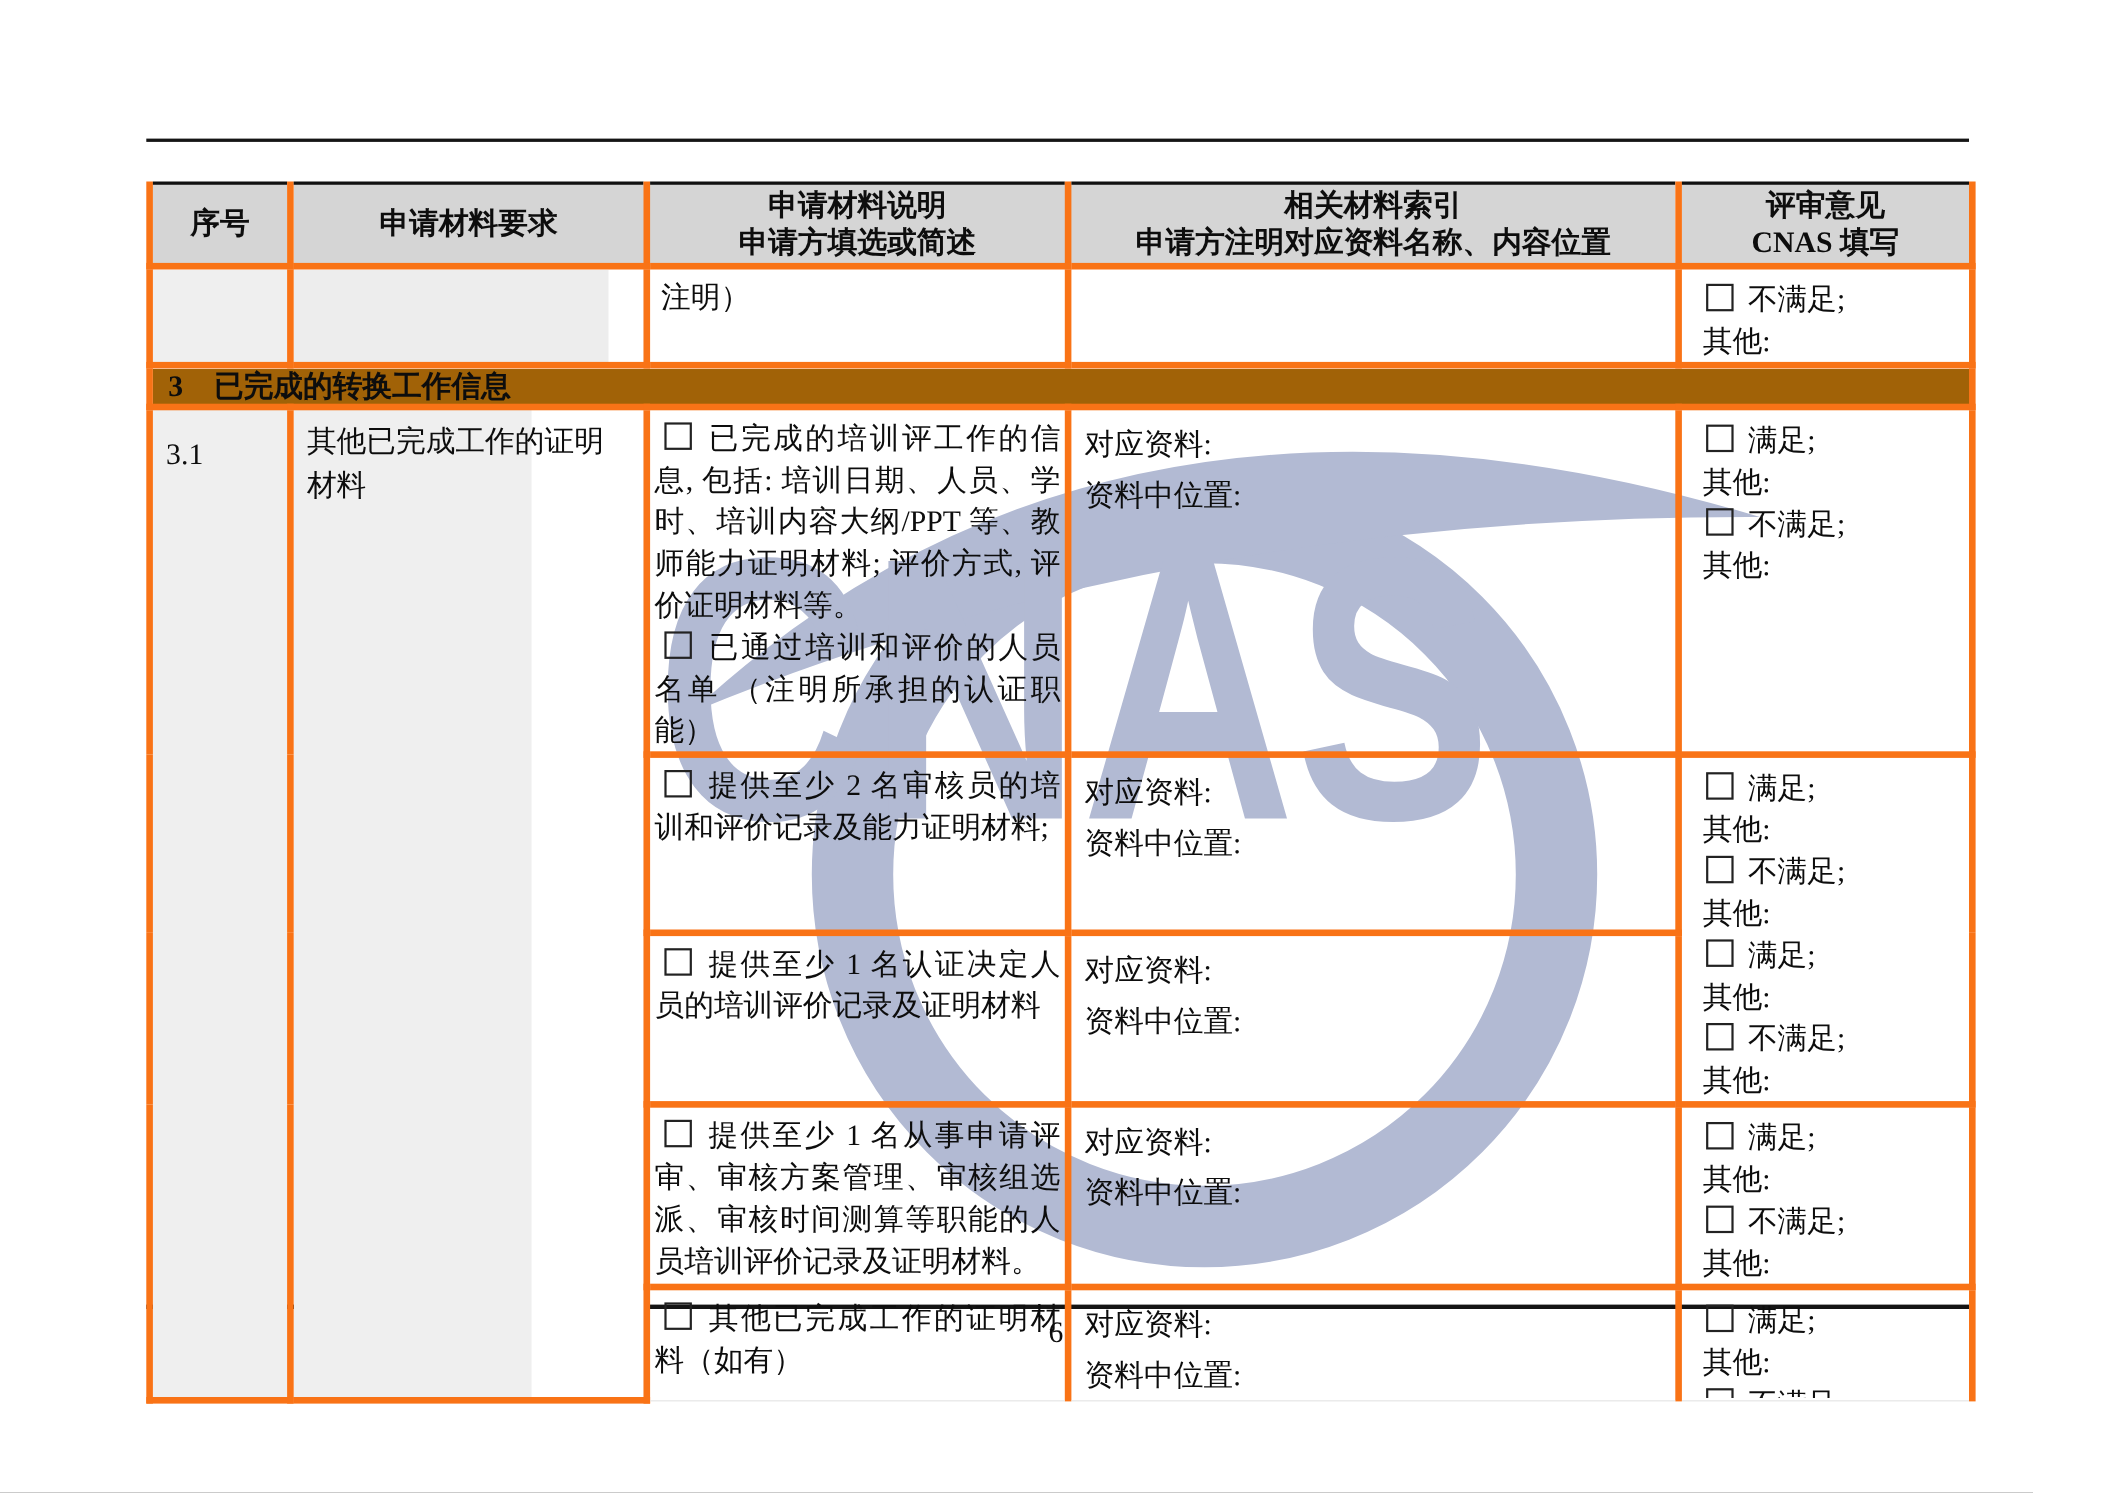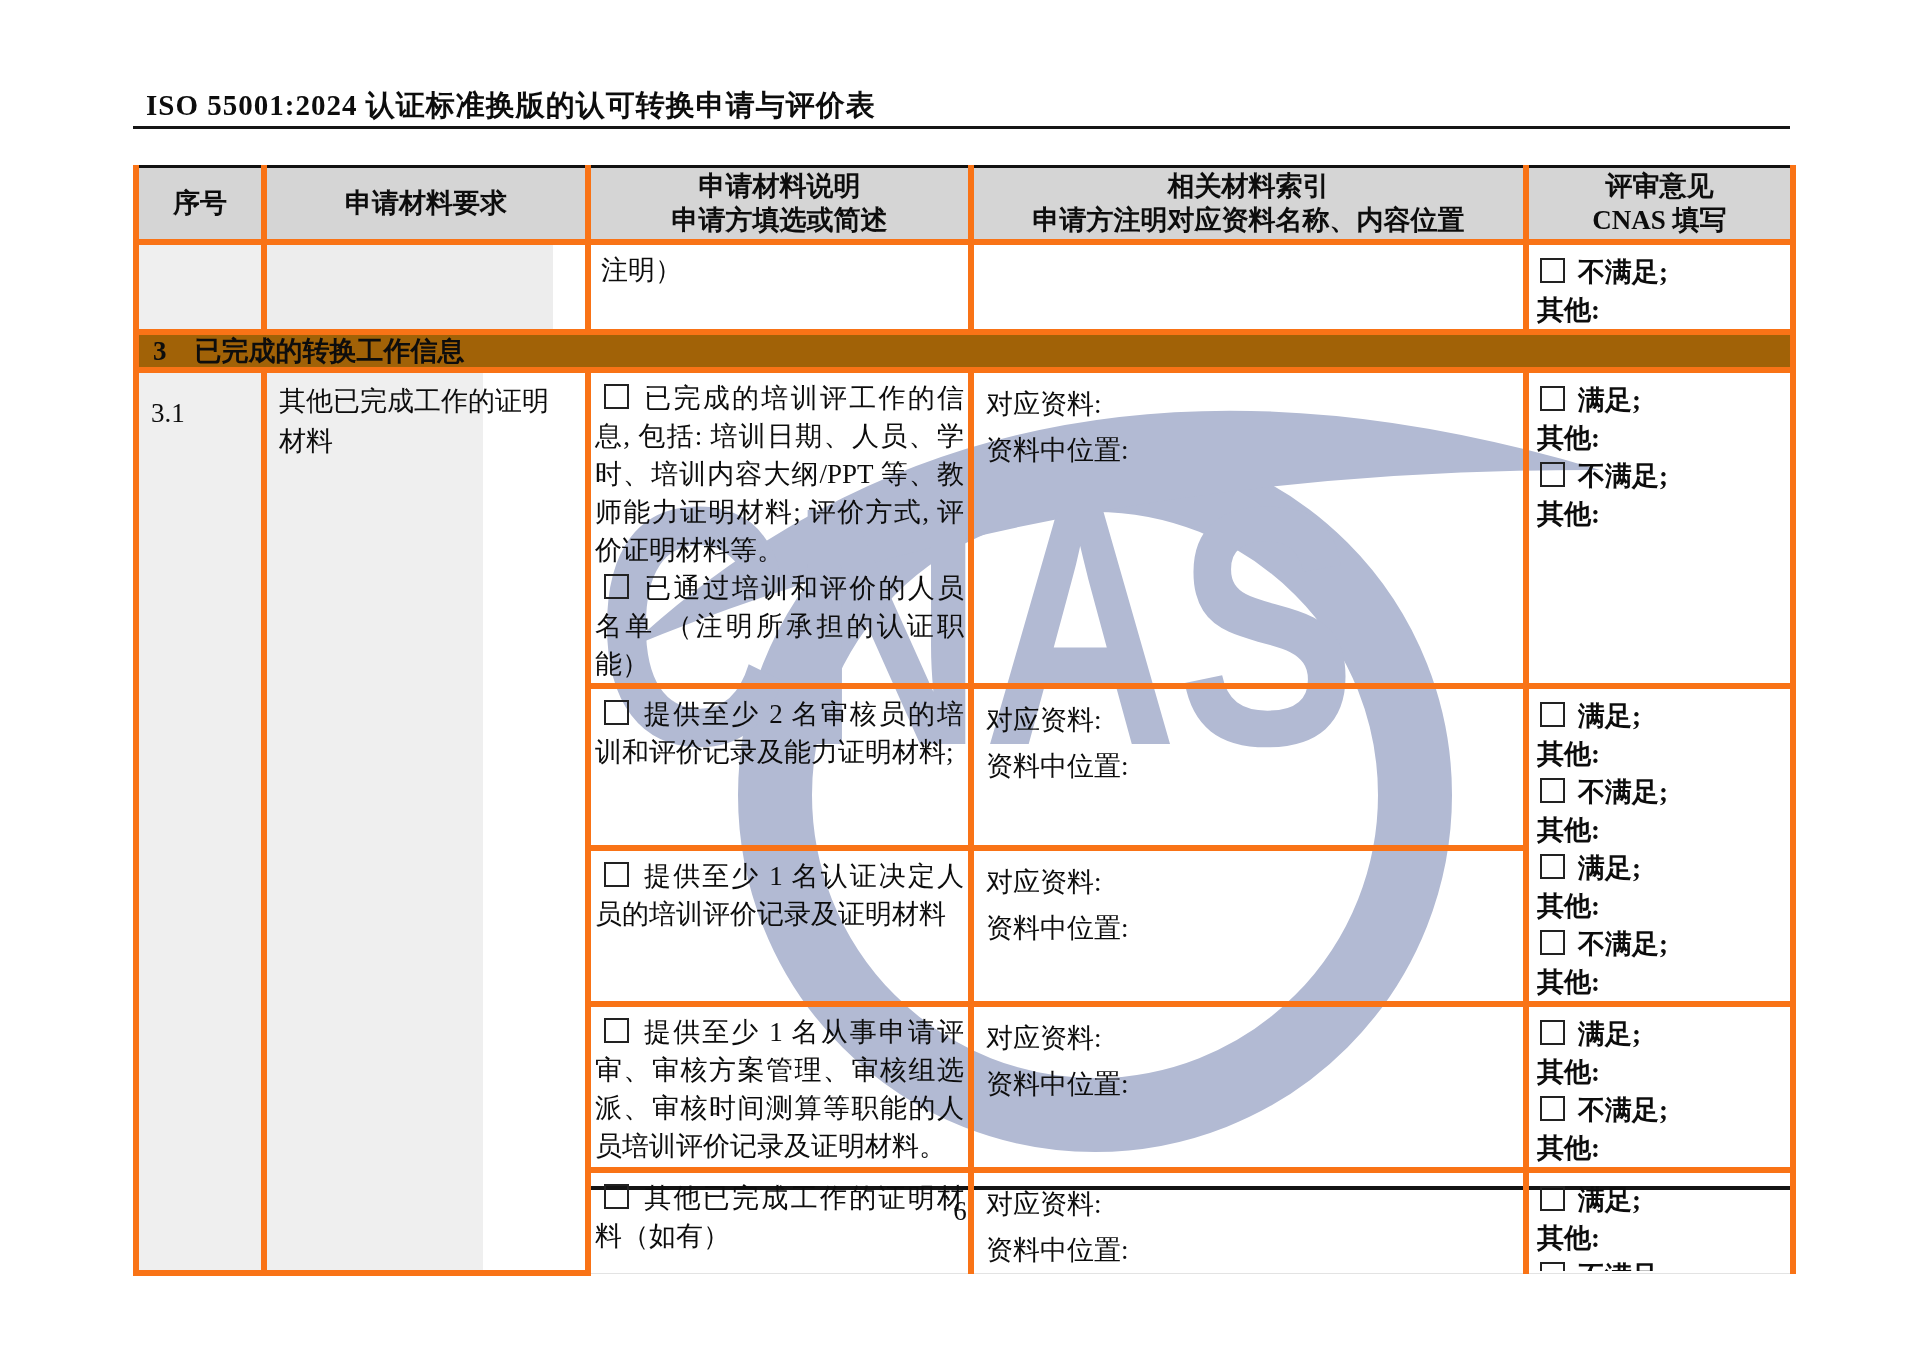--- a/index.html
+++ b/index.html
@@ -64,21 +64,21 @@
     white-space:nowrap;
   }
   .section-num{display:inline-block;margin-right:28px;}
   
   .seq-val{padding:25px 0 0 12px;}
   .req-val{padding:8px 10px 0 12px;line-height:40px;}
   .desc-cell-inner{padding:6px 4px 0 4px;}
   .para{line-height:38px;text-align:justify;text-indent:6px;margin:0;}
   .idx-cell-inner{padding:8px 6px 0 12px;}
   .idx-line{line-height:46px;white-space:nowrap;}
-  .rev-cell-inner{padding:8px 4px 0 8px;font-weight:bold;}
+  .rev-cell-inner{padding:8px 4px 0 19px;}
   .rev-line{line-height:38px;white-space:nowrap;}
   .rev-clip{height:90px;overflow:hidden;}
   
   .cb{
     display:inline-block;width:21px;height:21px;
     border:2.5px solid #222;
     margin:0 13px 0 3px;
     vertical-align:-2px;
     background:transparent;
   }
@@ -101,21 +101,20 @@
   <div class="watermark">
     <svg width="1920" height="1357" viewBox="0 0 1920 1357" xmlns="http://www.w3.org/2000/svg">
       <g>
         <circle cx="1095" cy="795" r="320" fill="none" stroke="#b2bad3" stroke-width="74"></circle>
         <path d="M 628 648 Q 1010 292 1600 470 Q 1060 468 628 648 Z" fill="#b2bad3"></path>
         <text x="596" y="744" font-family="Liberation Sans, DejaVu Sans, sans-serif" font-size="340" font-weight="bold" fill="#b2bad3" textLength="760" lengthAdjust="spacingAndGlyphs">CNAS</text>
       </g>
     </svg>
   </div>
 
-  <div class="doc-title">ISO 55001:2024 认证标准换版的认可转换申请与评价表</div>
   <div class="title-rule"></div>
 
   <div class="table-wrap">
     <table class="app-table">
       <colgroup>
         <col style="width:128px">
           <col style="width:324px">
           <col style="width:383px">
         <col style="width:555px">
           <col style="width:267px">

